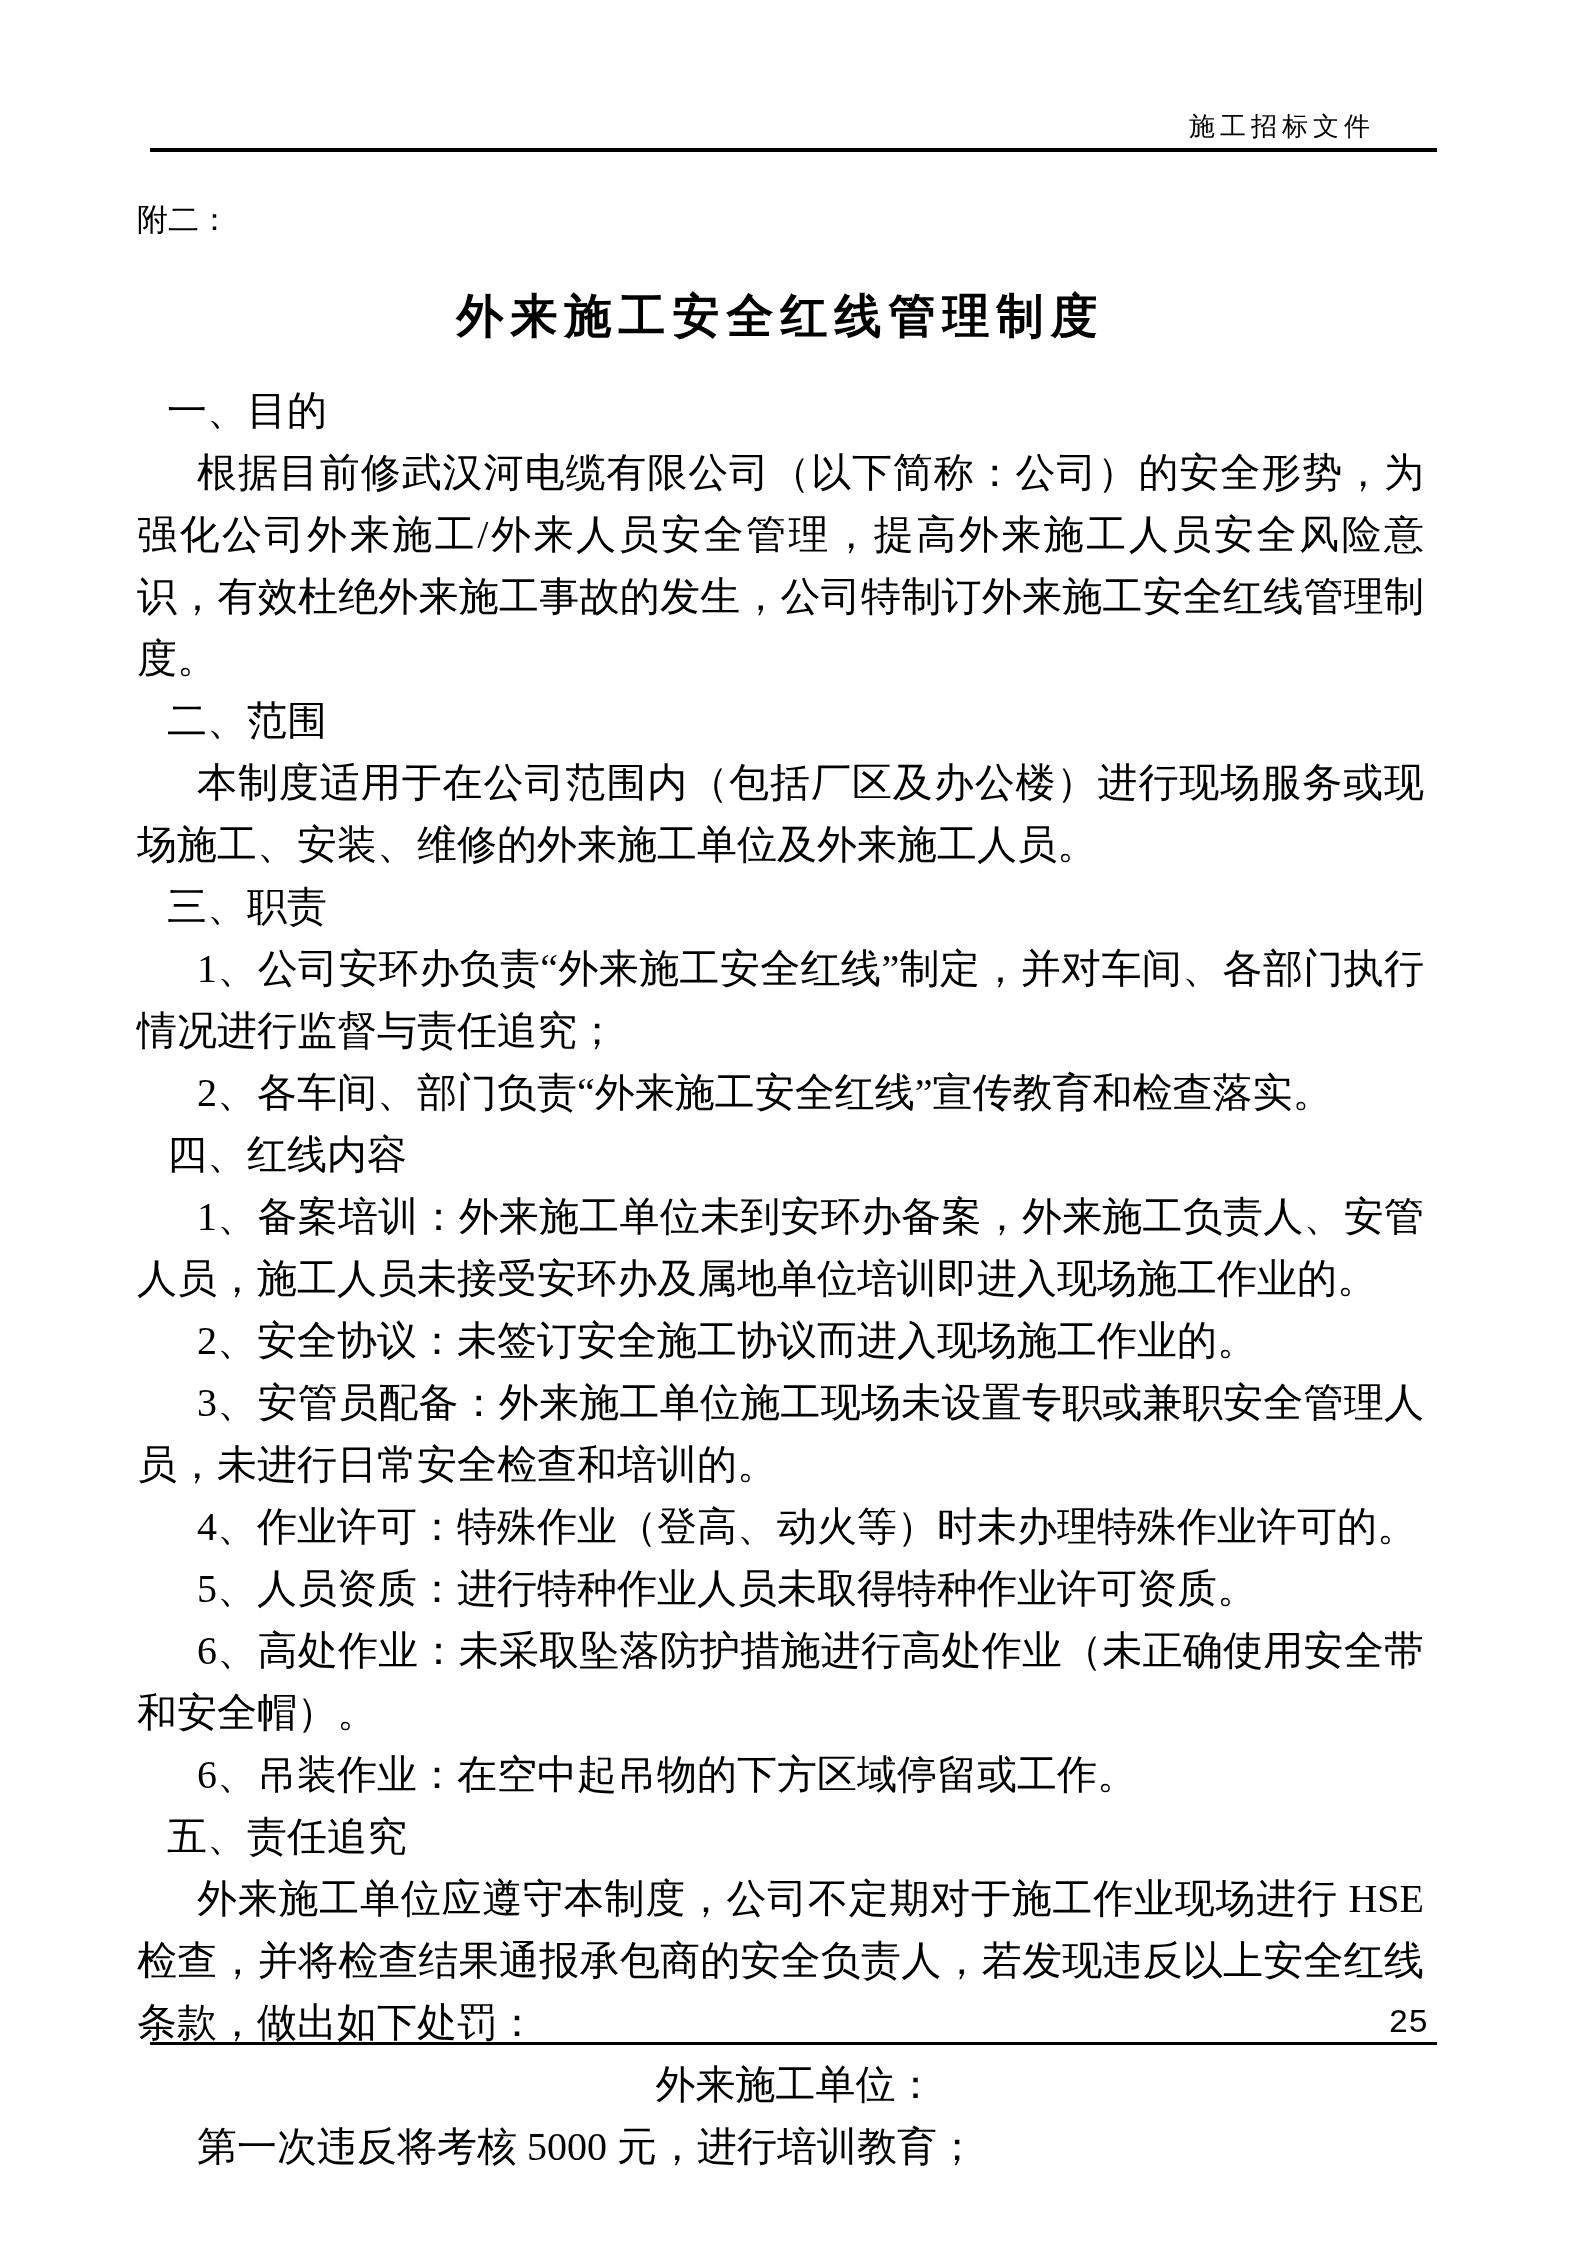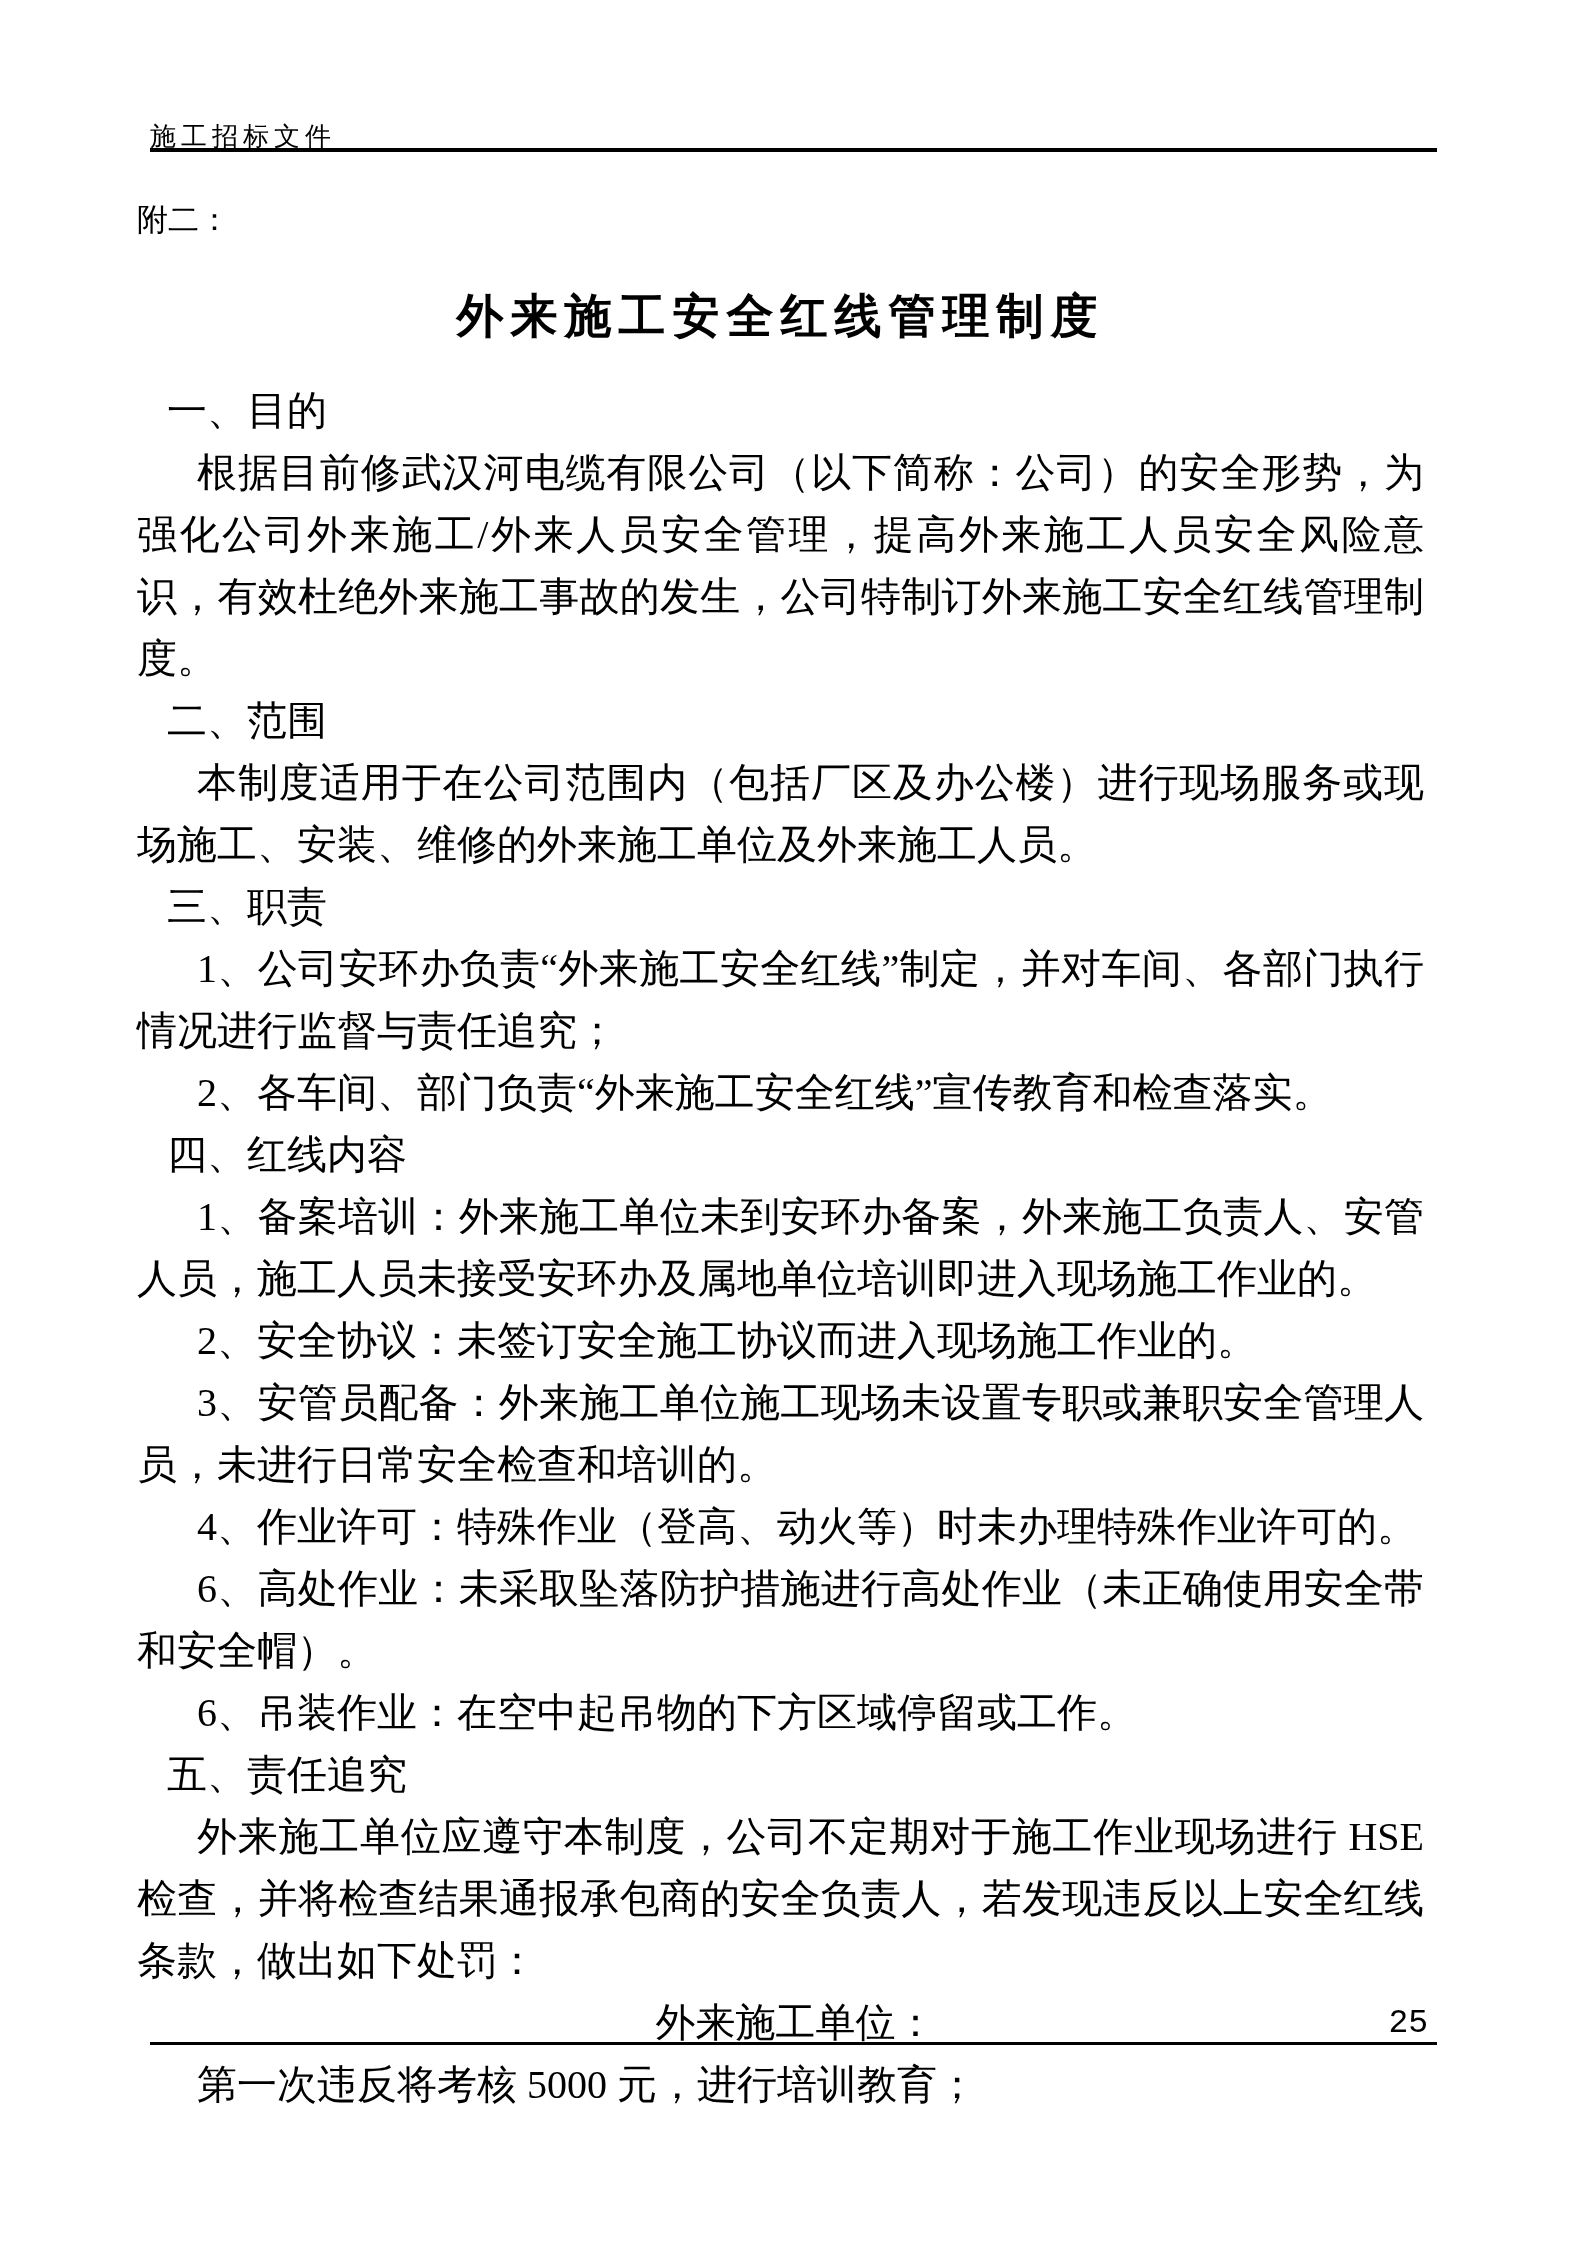--- a/index.html
+++ b/index.html
@@ -8,23 +8,24 @@
     position: relative;
     width: 1587px;
     height: 2245px;
     background: #ffffff;
     color: #000000;
     font-family: "Liberation Serif", "DejaVu Serif", serif;
     overflow: hidden;
   }
   .page-header {
     position: absolute;
-    top: 120px;
+    top: 110px;
     left: 150px;
     width: 1287px;
+    text-align: right;
   }
   .header-title {
     display: inline-block;
     font-size: 26px;
     line-height: 34px;
     letter-spacing: 5px;
     padding-right: 62px;
   }
   .header-rule {
     position: absolute;
@@ -112,20 +113,21 @@
 
       <div class="sec-heading">三、职责</div>
       <p class="para">1、公司安环办负责“外来施工安全红线”制定，并对车间、各部门执行情况进行监督与责任追究；</p>
       <p class="para">2、各车间、部门负责“外来施工安全红线”宣传教育和检查落实。</p>
 
       <div class="sec-heading">四、红线内容</div>
       <p class="para">1、备案培训：外来施工单位未到安环办备案，外来施工负责人、安管人员，施工人员未接受安环办及属地单位培训即进入现场施工作业的。</p>
       <p class="para">2、安全协议：未签订安全施工协议而进入现场施工作业的。</p>
       <p class="para">3、安管员配备：外来施工单位施工现场未设置专职或兼职安全管理人员，未进行日常安全检查和培训的。</p>
       <p class="para">4、作业许可：特殊作业（登高、动火等）时未办理特殊作业许可的。</p>
+      <p class="para">5、人员资质：进行特种作业人员未取得特种作业许可资质。</p>
       <p class="para">6、高处作业：未采取坠落防护措施进行高处作业（未正确使用安全带和安全帽）。</p>
       <p class="para">6、吊装作业：在空中起吊物的下方区域停留或工作。</p>
 
       <div class="sec-heading">五、责任追究</div>
       <p class="para">外来施工单位应遵守本制度，公司不定期对于施工作业现场进行 HSE 检查，并将检查结果通报承包商的安全负责人，若发现违反以上安全红线条款，做出如下处罚：</p>
 
       <div class="subhead">外来施工单位：</div>
       <p class="para">第一次违反将考核 5000 元，进行培训教育；</p>
 
     </div>

